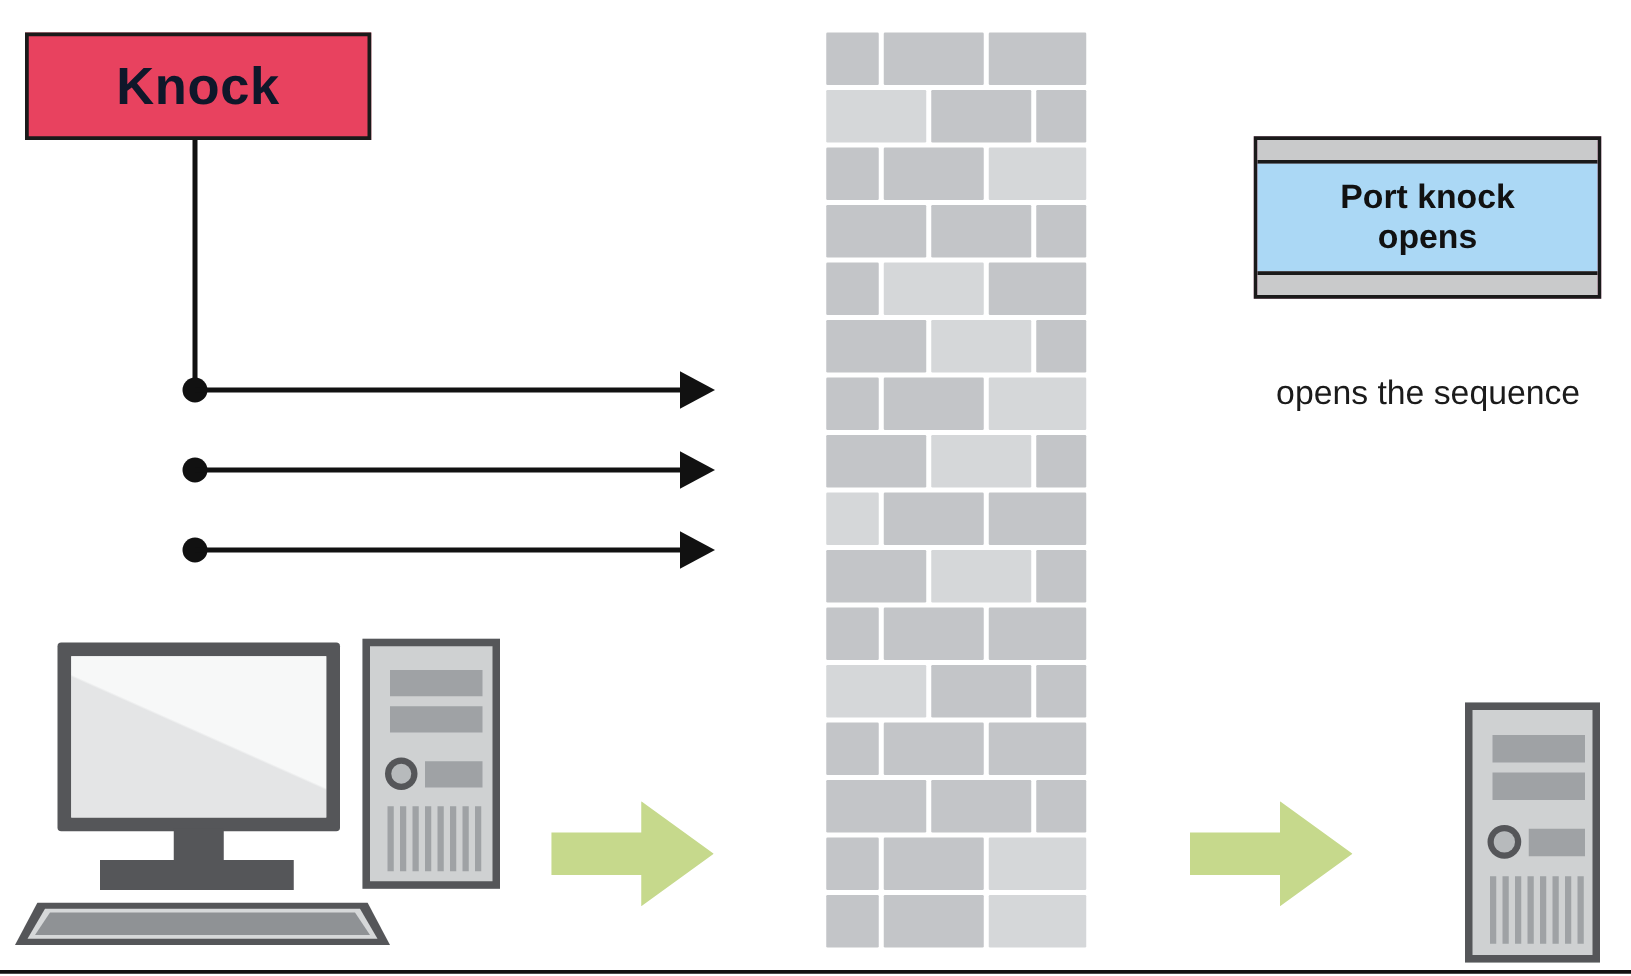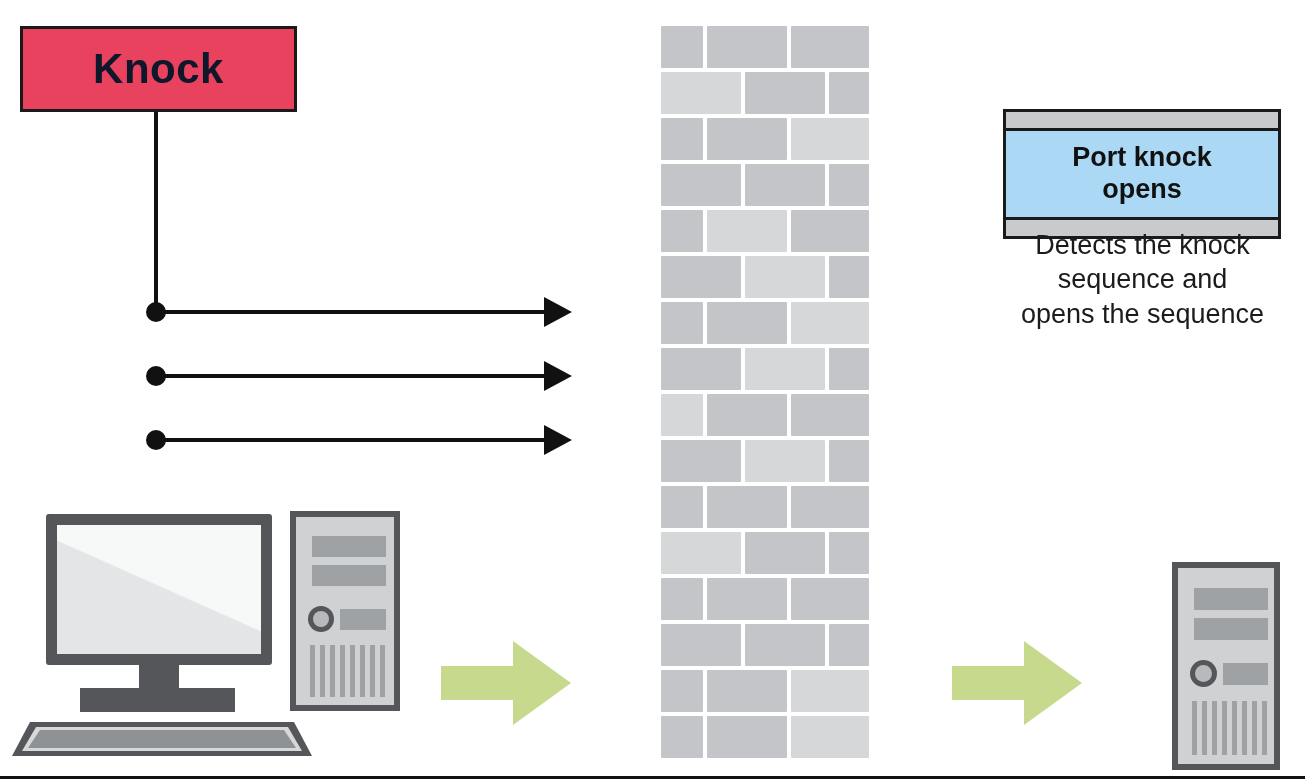--- a/index.html
+++ b/index.html
@@ -390,20 +390,20 @@
     <div id="daemon-body">
       <div class="label">
         <span>Port knock</span><br>
         <span>opens</span>
       </div>
     </div>
     <div id="daemon-bottom-band"></div>
   </div>
 
   <div id="daemon-caption">
-    <span>Detects the knock</span><br>
-    <span>sequence and</span><br>
+    <br>
+    <br>
     <span>opens the sequence</span>
   </div>
 
   <div id="bottom-rule"></div>
 
 </div>
 
 </body></html>

